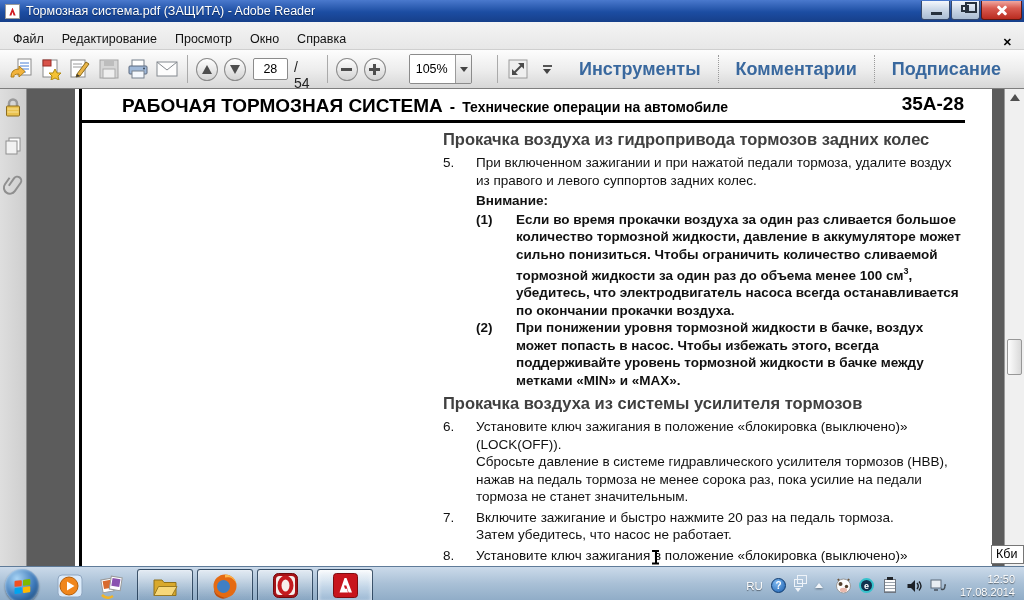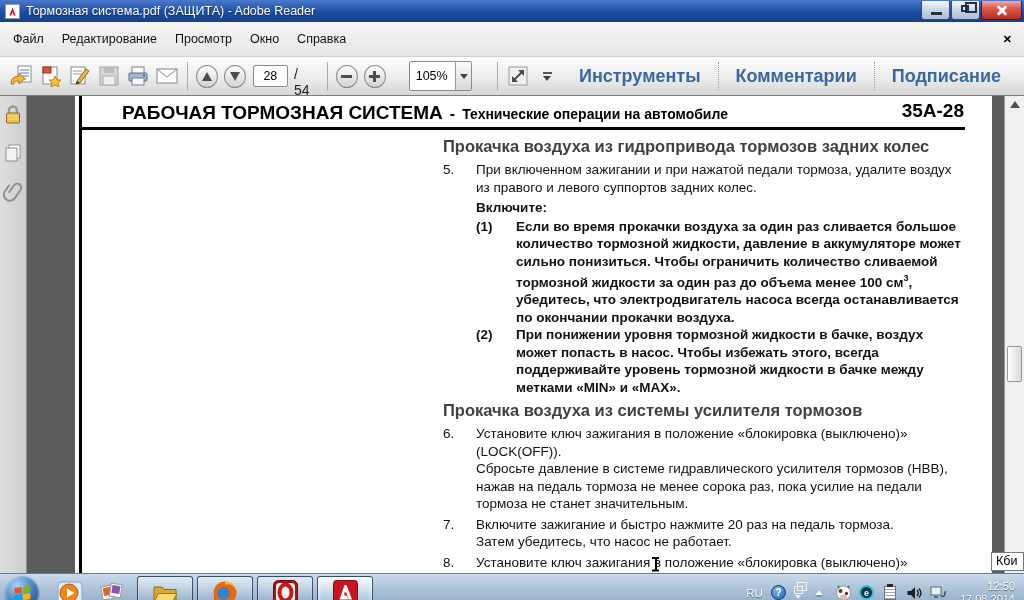--- a/index.html
+++ b/index.html
@@ -22,21 +22,21 @@
   .wbtn.close { width:41px; background:linear-gradient(#f0a8a0,#d95b50 40%,#b92b1f); border-color:#5d1713; }
   .g-min { position:absolute; left:9px; bottom:4px; width:11px; height:3px; background:#27313d; }
   .g-rest { position:absolute; left:9px; top:4px; width:8px; height:7px; border:2px solid #27313d; background:#dde6f0; }
   .g-rest::before { content:""; position:absolute; left:2px; top:-5px; width:8px; height:7px; border:2px solid #27313d; }
   .g-x::before, .g-x::after { content:""; position:absolute; left:14px; top:3px; width:12px; height:3px;
     background:#fff; border-radius:1px; top:8px; }
   .g-x::before { transform:rotate(45deg); }
   .g-x::after  { transform:rotate(-45deg); }
 
   
-  .menubar { height:35px; background:linear-gradient(#f4f4f4,#e7e7e7); display:flex; align-items:center;
+  .menubar { height:28px; background:linear-gradient(#f4f4f4,#e7e7e7); display:flex; align-items:flex-end;
     font-size:12.5px; color:#111; padding-left:4px; border-bottom:1px solid #cfcfcf; }
   .menu-item { padding:3px 9px; cursor:default; }
   .menubar .mclose { margin-left:auto; padding-right:12px; font-size:11px; font-weight:bold; color:#000; }
 
   
   .toolbar { height:39px; background:linear-gradient(#fdfdfd,#ececec 55%,#d7d7d7);
     border-bottom:1px solid #7e7e7e; display:flex; align-items:center; padding:0 6px; }
   .tbtn { width:31px; height:29px; display:flex; align-items:center; justify-content:center;
     border-radius:3px; }
   .tsep { width:1px; height:28px; background:#aaa; margin:0 5px; }
@@ -307,21 +307,21 @@
         <div class="content">
 
           <div class="doc-h">Прокачка воздуха из гидропривода тормозов задних колес</div>
 
           <div class="step">
             <span class="num">5.</span>
             <span class="stext">При включенном зажигании и при нажатой педали тормоза, удалите воздух из правого и левого суппортов задних колес.</span>
           </div>
 
           <div class="warn">
-            <div class="warn-label">Включите:</div>
+            <div class="warn-label">Внимание:</div>
             <div class="wrow">
               <span class="wnum">(1)</span>
               <span class="wtext"><span>Если во время прокачки воздуха за один раз сливается большое количество тормозной жидкости, давление в аккумуляторе может сильно понизиться. Чтобы ограничить количество сливаемой тормозной жидкости за один раз до объема менее 100 см</span><sup>3</sup><span>, убедитесь, что электродвигатель насоса всегда останавливается по окончании прокачки воздуха.</span></span>
             </div>
             <div class="wrow">
               <span class="wnum">(2)</span>
               <span class="wtext">При понижении уровня тормозной жидкости в бачке, воздух может попасть в насос. Чтобы избежать этого, всегда поддерживайте уровень тормозной жидкости в бачке между метками «MIN» и «MAX».</span>
             </div>
           </div>
 

